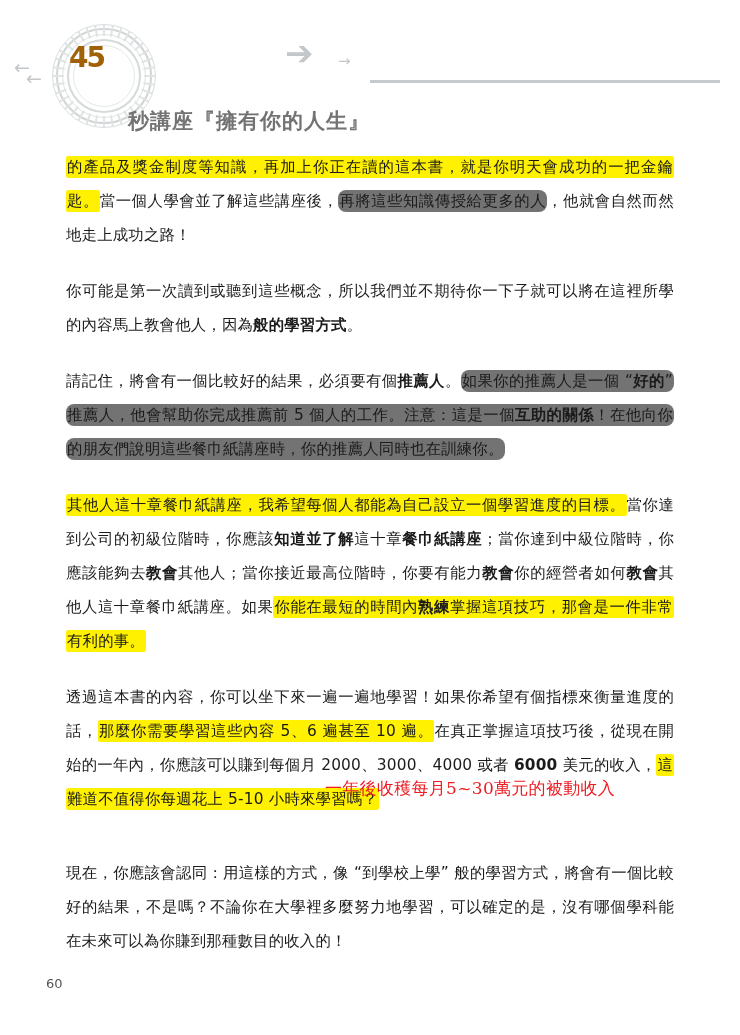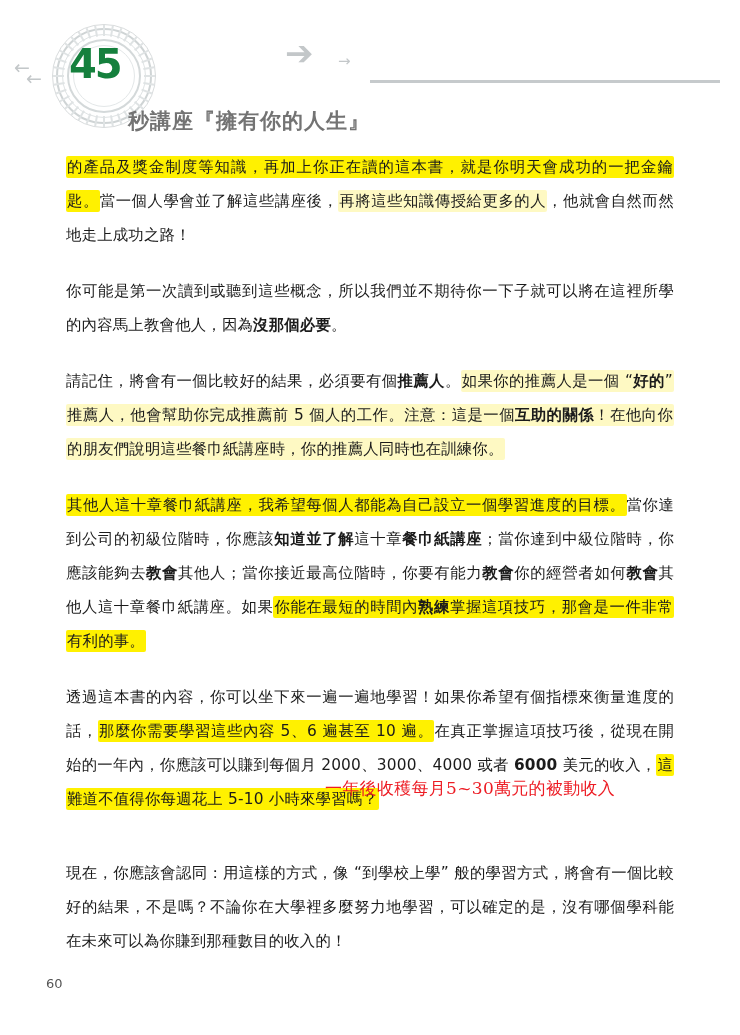--- a/index.html
+++ b/index.html
@@ -32,22 +32,22 @@
   .ring5{left:21px;top:21px;width:62px;height:62px;border-width:1px;border-color:#e3e7e8;}
   .tickwrap{position:absolute;left:0;top:0;width:104px;height:104px;}
   .tick{
     position:absolute;left:51px;top:1px;width:2px;height:11px;
     background:#dfe3e4;transform-origin:1px 51px;
   }
 
   .hdr-45{
     position:absolute;left:69px;top:44px;
     font-family:"DejaVu Sans","Liberation Sans",sans-serif;
-    font-size:40px;font-weight:bold;
-    color:#15803d;
+    font-size:28px;font-weight:bold;
+    color:#a16207;
     letter-spacing:-2px;
     line-height:1;
   }
   .hdr-title{
     position:absolute;left:128px;top:59px;
     font-size:21px;font-weight:bold;
     color:#737373;
     letter-spacing:1px;
     white-space:nowrap;
     margin-top:48px;
@@ -84,21 +84,21 @@
     margin:0 0 22px 0;
     font-size:15.4px;
     line-height:34px;
     color:#1b1b1b;
     text-align:justify;
     letter-spacing:0.2px;
     font-family:"DejaVu Sans","Liberation Sans",sans-serif;
   }
   p.para:last-child{margin-bottom:12px;}
   .hl-y{background:#fff100;padding:2px 1px;border-radius:2px;box-decoration-break:clone;-webkit-box-decoration-break:clone;}
-  .hl-p{background:#fef9c3;padding:2px 1px;border-radius:2px;box-decoration-break:clone;-webkit-box-decoration-break:clone;}
+  .hl-p{background:#737373;padding:2px 1px;border-radius:8px;box-decoration-break:clone;-webkit-box-decoration-break:clone;}
   b{font-weight:bold;}
 
   
   .rednote{
     position:absolute;
     left:325px;top:776px;
     color:#ed1c24;
     font-family:"DejaVu Serif","Liberation Serif",serif;
     font-size:17px;
     line-height:25px;
@@ -174,21 +174,21 @@
 
   <div class="arrow-big">➔</div>
   <div class="arrow-small">→</div>
   <div class="hdr-rule"></div>
 </div>
 
 <div class="content">
 
   <p class="para"><span class="hl-y">的產品及獎金制度等知識，再加上你正在讀的這本書，就是你明天會成功的一把金鑰匙。</span><span>當一個人學會並了解這些講座後，</span><span class="hl-p">再將這些知識傳授給更多的人</span><span>，他就會自然而然地走上成功之路！</span></p>
 
-  <p class="para"><span>你可能是第一次讀到或聽到這些概念，所以我們並不期待你一下子就可以將在這裡所學的內容馬上教會他人，因為</span><b>沒那個必要</b><span>。</span></p>
+  <p class="para"><span>你可能是第一次讀到或聽到這些概念，所以我們並不期待你一下子就可以將在這裡所學的內容馬上教會他人，因為</span><b>般的學習方式</b><span>。</span></p>
 
   <p class="para"><span>請記住，將會有一個比較好的結果，必須要有個</span><b>推薦人</b><span>。</span><span class="hl-p"><span>如果你的推薦人是一個 “</span><b>好的</b><span>” 推薦人，他會幫助你完成推薦前 5 個人的工作。注意：這是一個</span><b>互助的關係</b><span>！在他向你的朋友們說明這些餐巾紙講座時，你的推薦人同時也在訓練你。</span></span></p>
 
   <p class="para"><span class="hl-y">其他人這十章餐巾紙講座，我希望每個人都能為自己設立一個學習進度的目標。</span><span>當你達到公司的初級位階時，你應該</span><b>知道並了解</b><span>這十章</span><b>餐巾紙講座</b><span>；當你達到中級位階時，你應該能夠去</span><b>教會</b><span>其他人；當你接近最高位階時，你要有能力</span><b>教會</b><span>你的經營者如何</span><b>教會</b><span>其他人這十章餐巾紙講座。如果</span><span class="hl-y"><span>你能在最短的時間內</span><b>熟練</b><span>掌握這項技巧，那會是一件非常有利的事。</span></span></p>
 
   <p class="para"><span>透過這本書的內容，你可以坐下來一遍一遍地學習！如果你希望有個指標來衡量進度的話，</span><span class="hl-y">那麼你需要學習這些內容 5、6 遍甚至 10 遍。</span><span>在真正掌握這項技巧後，從現在開始的一年內，你應該可以賺到每個月 2000、3000、4000 或者 </span><b>6000</b><span> 美元的收入，</span><span class="hl-y">這難道不值得你每週花上 5-10 小時來學習嗎？</span></p>
 
   <p class="para" style="margin-top:40px;"><span>現在，你應該會認同：用這樣的方式，像 “到學校上學” 般的學習方式，將會有一個比較好的結果，不是嗎？不論你在大學裡多麼努力地學習，可以確定的是，沒有哪個學科能在未來可以為你賺到那種數目的收入的！</span></p>
 
 </div>

